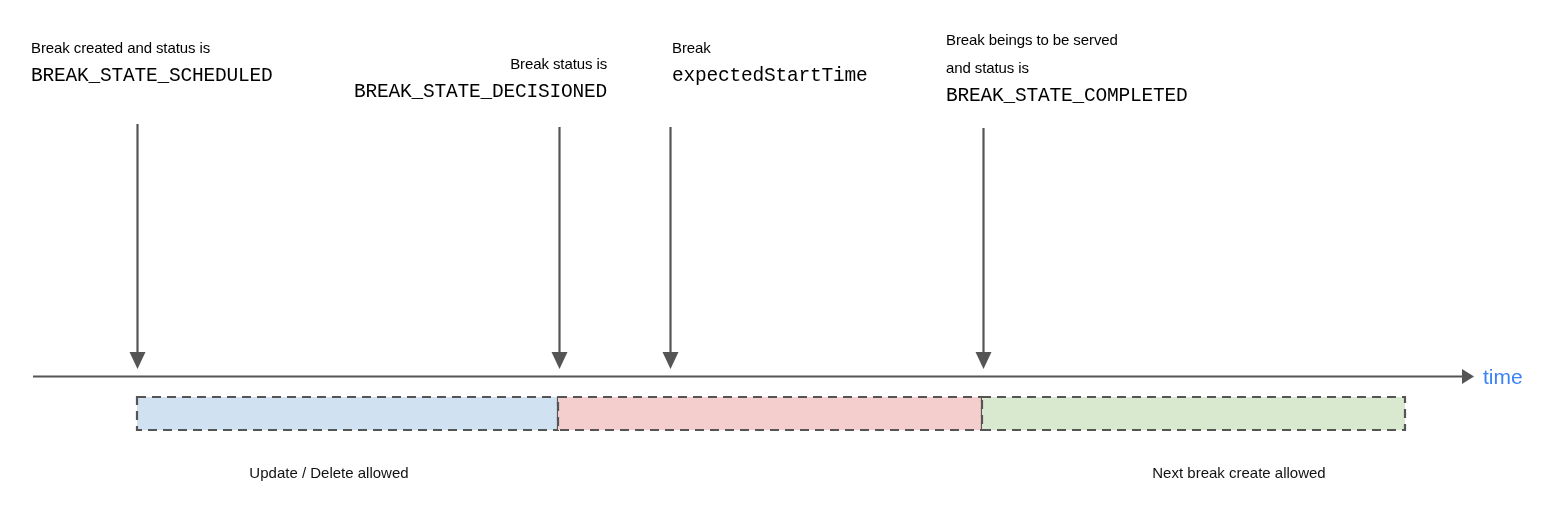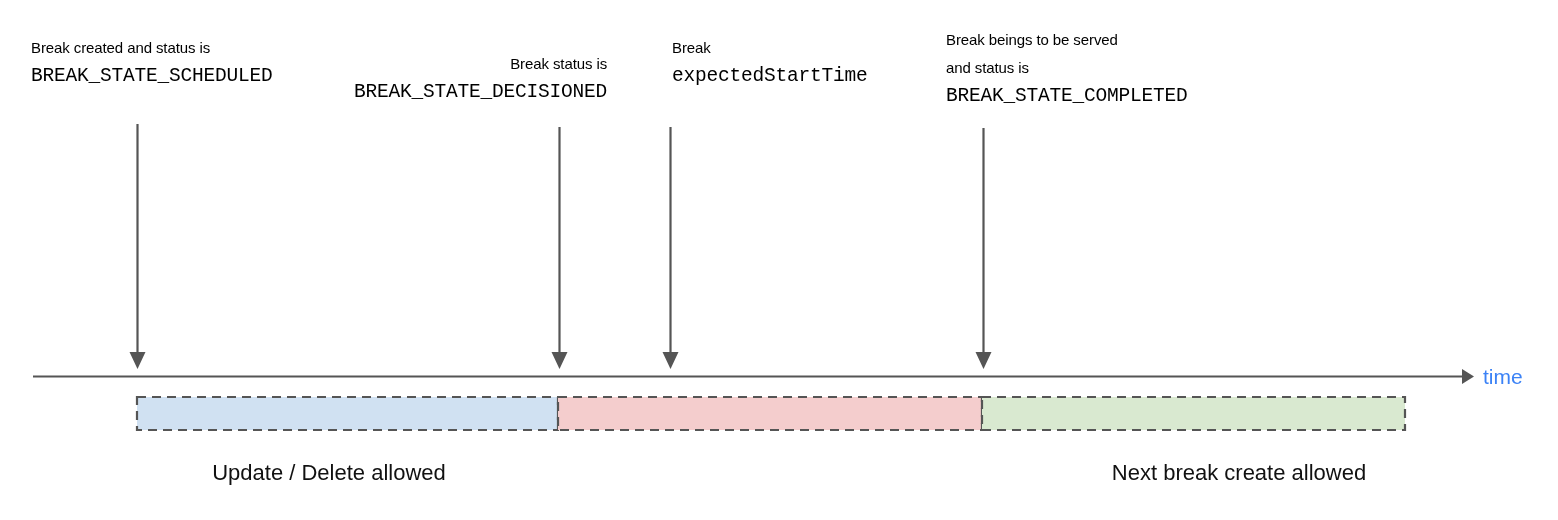--- a/index.html
+++ b/index.html
@@ -61,21 +61,21 @@
     font-size: 21px;
     color: #3b82f6;
     line-height: 24px;
   }
 
   
   .segment-caption {
     position: absolute;
     top: 459px;
     font-family: "Liberation Sans", sans-serif;
-    font-size: 22px;
+    font-size: 15px;
     color: #111111;
     line-height: 28px;
     text-align: center;
     transform: translateX(-50%);
     white-space: nowrap;
   }
   #cap-0 { left: 329px; }
   #cap-1 { left: 778px; }
   #cap-2 { left: 1221px; margin-left: 18px; }
 </style>

